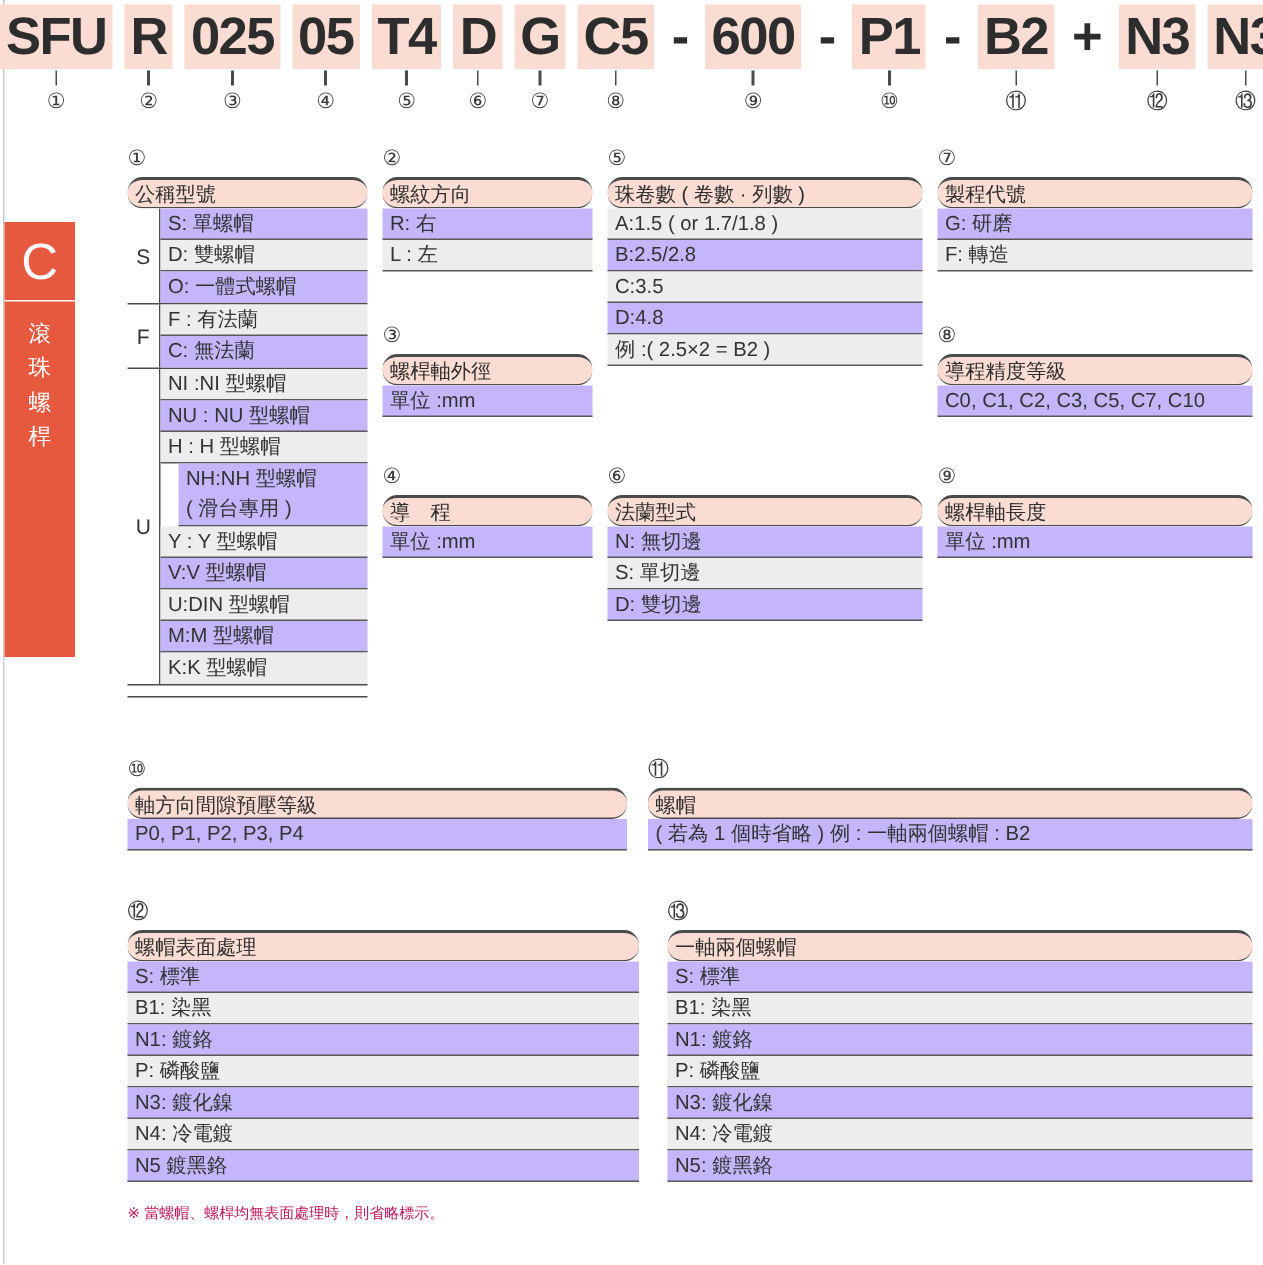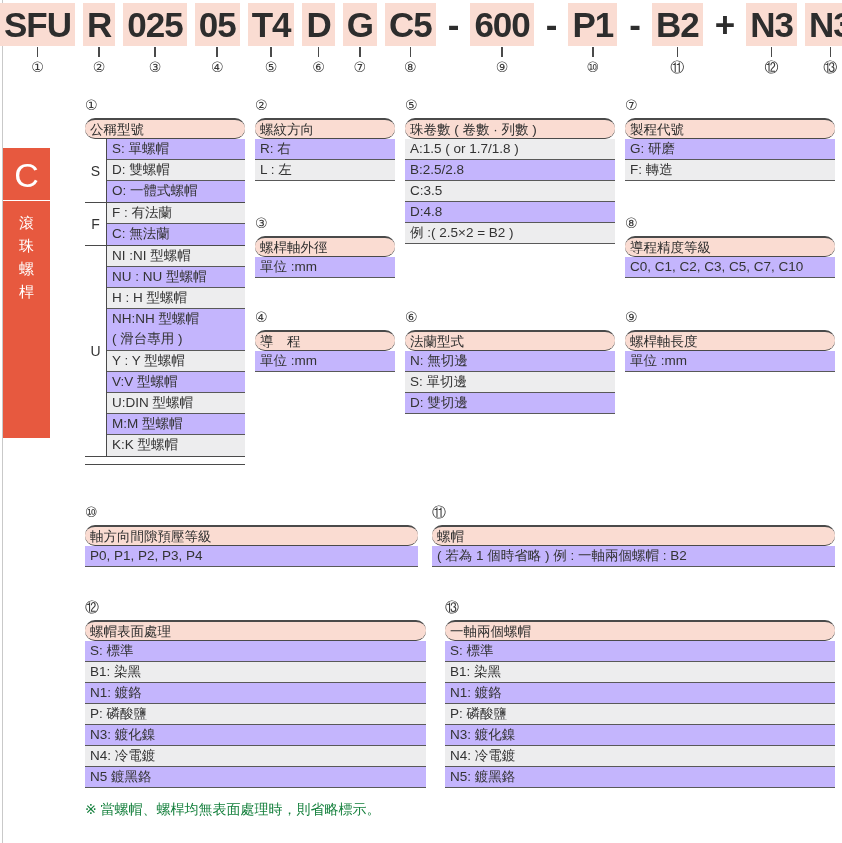--- a/index.html
+++ b/index.html
@@ -43,21 +43,21 @@
   .tbl-num { height:18px; line-height:18px; font-size:14px; color:#3a3a3a; margin-bottom:4px; }
   .tbl-header {
     background:#FADCD2; border-top:2px solid #4a4a4a; border-bottom:1.5px solid #4a4a4a;
     height:21px; line-height:20px; padding:0 5px; color:#2f2f2f; white-space:nowrap;border-radius:10px;
   }
   .row {
     height:21px; line-height:20px; padding:0 5px; border-bottom:1px solid #595959;
     background:#c4b5fd; white-space:nowrap; overflow:hidden;
   }
   .row.shade { background:#EDEDEE; }
-  .row.multi { height:42px; line-height:20px; white-space:pre-line; }
+  .row.multi { height:42px; line-height:20px; white-space:pre-line;margin-left:12px; }
 
   
   .group { display:flex; align-items:stretch; }
   .group:not(:last-of-type) { border-bottom:1.4px solid #4a4a4a; }
   .group-label {
     width:22px; display:flex; align-items:center; justify-content:center;
     border-right:1.2px solid #4a4a4a; font-size:14px; color:#333;
   }
   .group-rows { flex:1; min-width:0; }
   .group:not(:last-of-type) .group-rows .row:last-child { border-bottom:none; }
@@ -72,21 +72,21 @@
   #t6  { left:405px; top:308px; width:210px; }
   #t7  { left:625px; top:96px;  width:210px; }
   #t8  { left:625px; top:214px; width:210px; }
   #t9  { left:625px; top:308px; width:210px; }
   #t10 { left:85px;  top:503px; width:333px; }
   #t11 { left:432px; top:503px; width:403px; }
   #t12 { left:85px;  top:598px; width:341px; }
   #t13 { left:445px; top:598px; width:390px; }
 
   
-  .notes { position:absolute; left:85px; top:801px; font-size:14px; line-height:17px; color:#15803d; }
+  .notes { position:absolute; left:85px; top:801px; font-size:10px; line-height:17px; color:#be185d; }
 </style>
 </head>
 <body>
 
 <div id="page">
   <div class="page-edge"></div>
 
   <div class="side-tab">
     <div class="letter">C</div>
     <div class="divider"></div>

